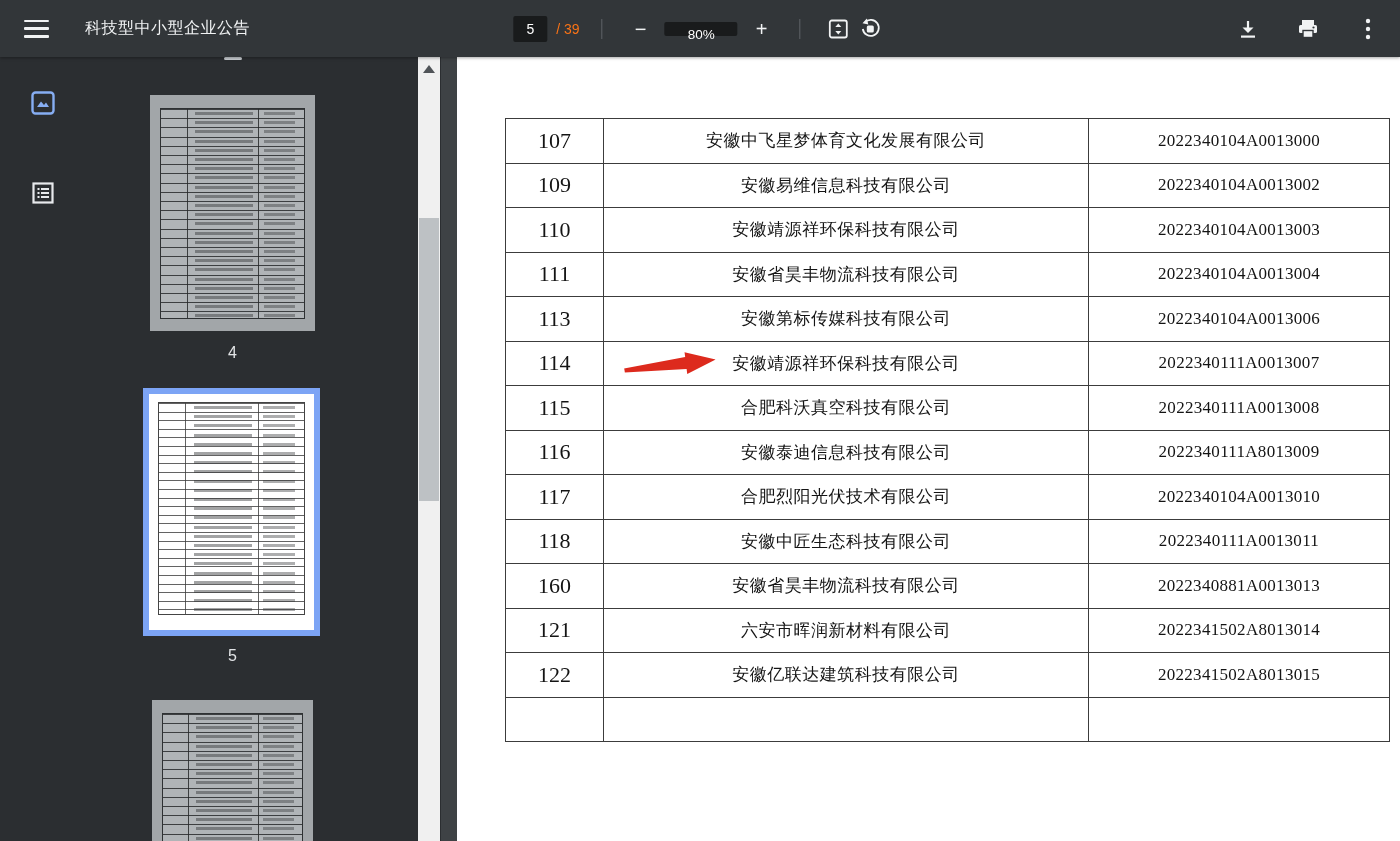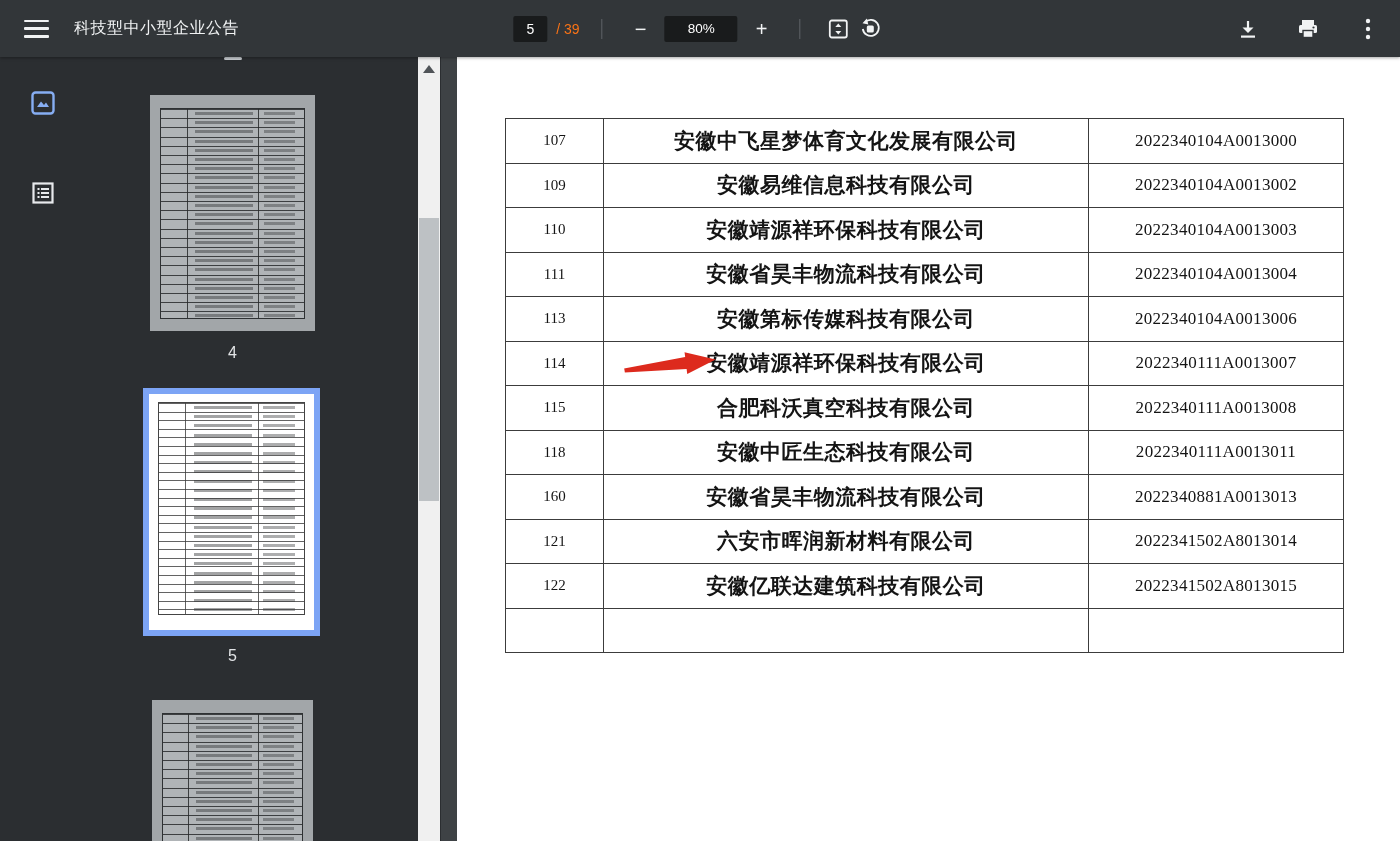--- a/index.html
+++ b/index.html
@@ -3,34 +3,34 @@
 <meta charset="utf-8">
 <style>
   * { margin:0; padding:0; box-sizing:border-box; }
   html,body { width:1400px; height:841px; overflow:hidden; background:#fff;
     font-family:"Liberation Sans","DejaVu Sans",sans-serif; }
 
   
   .toolbar { position:absolute; left:0; top:0; width:1400px; height:57px;
     background:#323639; display:flex; align-items:center; z-index:30;
     box-shadow:0 1px 3px rgba(0,0,0,.35); }
-  .tb-left { display:flex; align-items:center; gap:25px; margin-left:24px; }
+  .tb-left { display:flex; align-items:center; gap:36px; margin-left:24px; }
   .hamburger { width:25px; height:18px; display:flex; flex-direction:column;
     justify-content:space-between; cursor:pointer; }
   .hamburger span { display:block; height:2.6px; background:#f1f3f4; border-radius:1px; }
   .tb-title { color:#f1f3f4; font-size:16px; font-weight:500; letter-spacing:.5px; }
   .tb-center { position:absolute; left:50%; top:0; height:57px; transform:translateX(-50%);
     display:flex; align-items:center; }
   .page-box { width:34px; height:26px; background:#191b1c; border-radius:2px;
     color:#fff; font-size:14px; text-align:center; line-height:26px; }
   .page-total { color:#f97316; font-size:14px; margin-left:9px; }
   .tb-sep { width:1px; height:20px; background:#5f6368; margin:0 22px; }
   .icon-btn { width:32px; height:32px; display:flex; align-items:center;
     justify-content:center; cursor:pointer; color:#f1f3f4; }
-  .zoom-box { min-width:64px; height:26px; background:#191b1c; border-radius:2px;
+  .zoom-box { min-width:64px; height:14px; background:#191b1c; border-radius:2px;
     color:#fff; font-size:13.5px; text-align:center; line-height:26px;
     padding:0 23px; margin:0 8px; }
   .glyph { color:#f1f3f4; font-size:20px; line-height:1; }
   .tb-right { position:absolute; right:0; top:0; height:57px; display:flex;
     align-items:center; gap:28px; padding-right:16px; }
   svg.tbicon { display:block; }
 
   
   .sidebar { position:absolute; left:0; top:57px; width:441px; height:784px;
     background:#2b2e31; overflow:hidden; }
@@ -71,23 +71,23 @@
   .side-divider { position:absolute; left:441px; top:57px; width:16px; height:784px; background:#3e4245; }
 
   
   .main { position:absolute; left:457px; top:57px; width:943px; height:784px;
     background:#fff; overflow:hidden; }
   table.doc { border-collapse:collapse; position:absolute; left:48px; top:61px;
     table-layout:fixed; width:838px;
     font-family:"Liberation Serif","DejaVu Serif",serif; color:#141414; }
   table.doc td { border:1.6px solid #3c3c3c; height:44.5px; text-align:center;
     vertical-align:middle; padding:0; position:relative; }
-  td.c-no { width:98px; font-size:15px;margin-top:32px; }
-  td.c-name { width:485px; font-size:21px; letter-spacing:.5px;font-weight:bold; }
-  td.c-code { width:255px; font-size:17px; letter-spacing:.3px;margin-left:48px; }
+  td.c-no { width:98px; font-size:22px;margin-top:32px; }
+  td.c-name { width:485px; font-size:17px; letter-spacing:.5px; }
+  td.c-code { width:301px; font-size:17px; letter-spacing:.3px;margin-left:48px; }
   .arrow-wrap { position:absolute; left:20px; top:10px; width:92px; height:26px;
     transform:rotate(-7deg); }
 
   .u-white { fill:none; stroke:#f1f3f4; stroke-width:1.8; }
 </style>
 </head>
 <body>
 
 <div class="toolbar">
   <div class="tb-left">
@@ -259,20 +259,30 @@
                 <polygon points="0,11 62,7 62,2 92,13 62,24 62,19 0,15" fill="#dd2a1d"></polygon>
               </svg></span></td>
           <td class="c-code">2022340111A0013007</td>
         </tr>
         <tr>
           <td class="c-no">115</td>
           <td class="c-name">合肥科沃真空科技有限公司</td>
           <td class="c-code">2022340111A0013008</td>
         </tr>
         <tr>
+          <td class="c-no">116</td>
+          <td class="c-name">安徽泰迪信息科技有限公司</td>
+          <td class="c-code">2022340111A8013009</td>
+        </tr>
+        <tr>
+          <td class="c-no">117</td>
+          <td class="c-name">合肥烈阳光伏技术有限公司</td>
+          <td class="c-code">2022340104A0013010</td>
+        </tr>
+        <tr>
           <td class="c-no">118</td>
           <td class="c-name">安徽中匠生态科技有限公司</td>
           <td class="c-code">2022340111A0013011</td>
         </tr>
         <tr>
           <td class="c-no">160</td>
           <td class="c-name">安徽省昊丰物流科技有限公司</td>
           <td class="c-code">2022340881A0013013</td>
         </tr>
         <tr>

